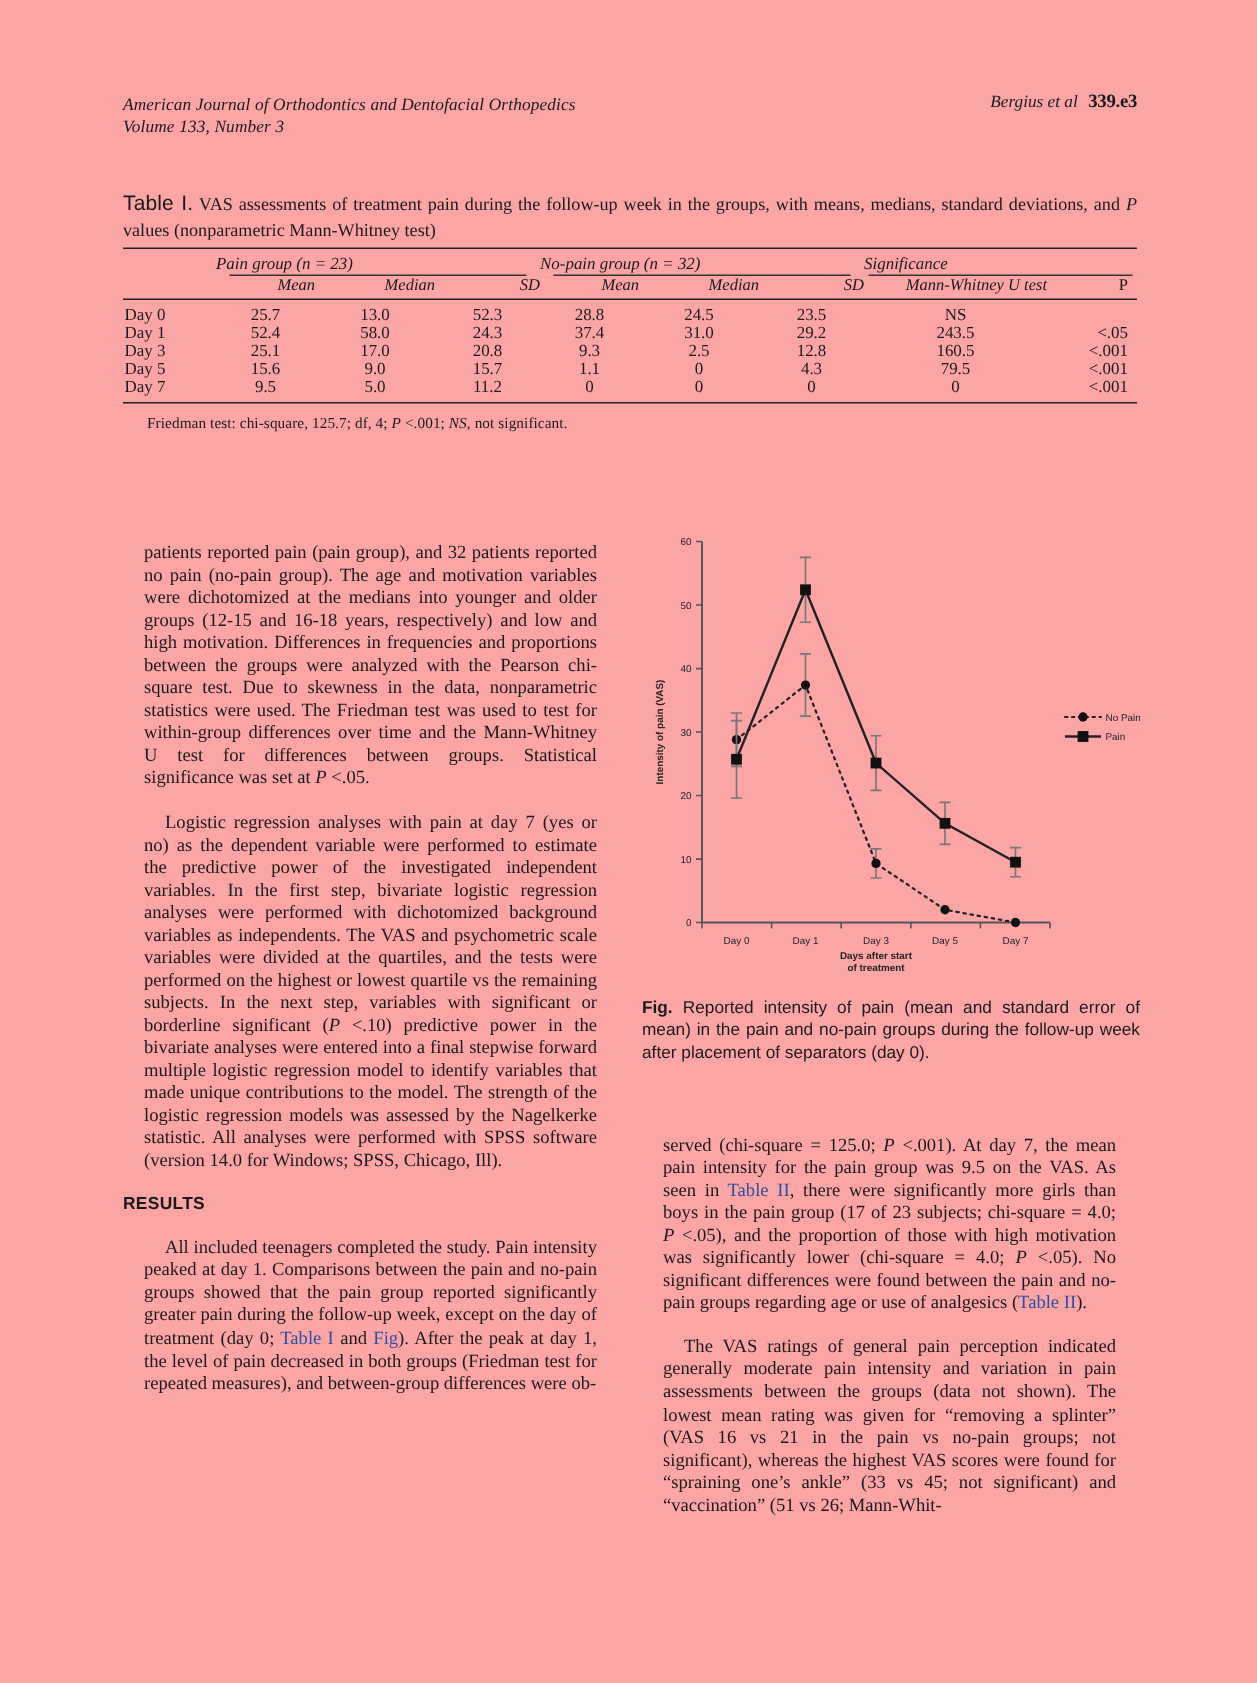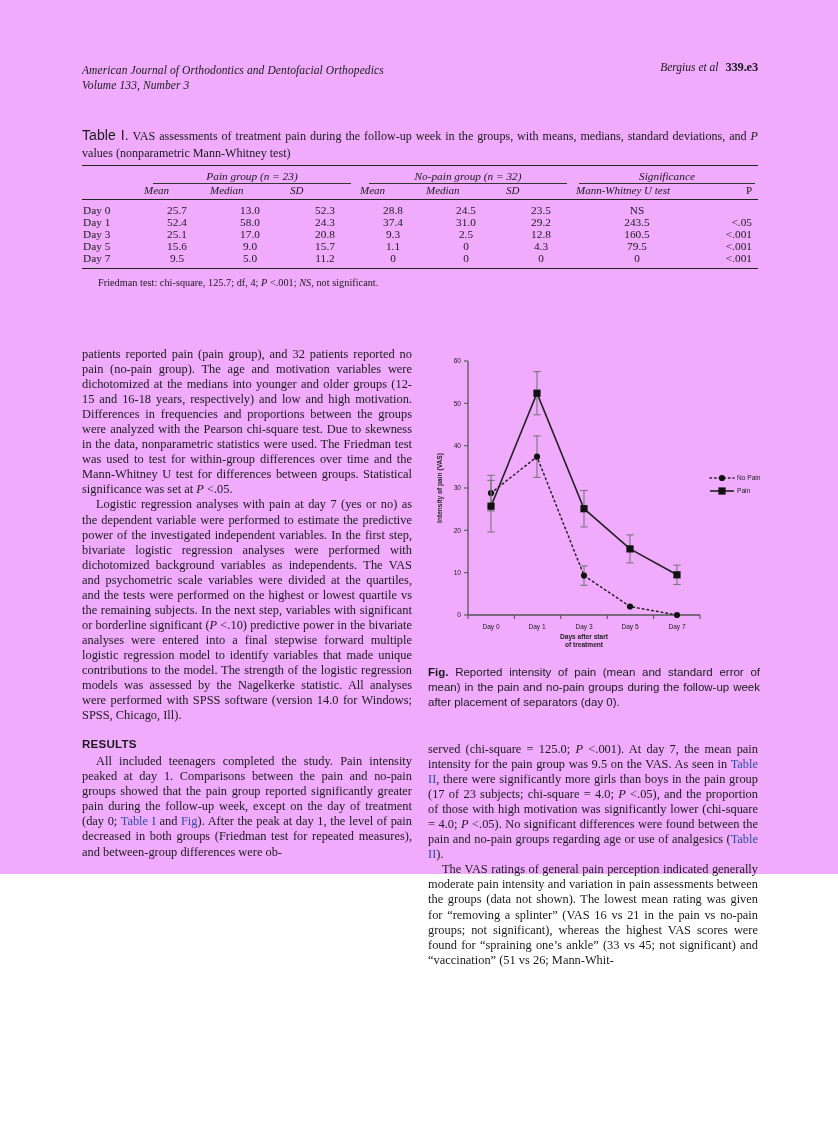--- a/index.html
+++ b/index.html
@@ -12,22 +12,22 @@
     height: 1122px;
     position: relative;
     font-family: "Liberation Serif", serif;
     color: #1a1a1a;
     overflow: hidden;
   }
   .page {
     position: absolute;
     left: 0; top: 0;
     width: 838px;
-    height: 874px;
-    background: #f0abfc;
+    height: 1122px;
+    background: #fca5a5;
   }
 
   
   .runhead {
     position: absolute;
     left: 82px; top: 60px;
     width: 676px;
   }
   .runhead-row { position: relative; height: 15px; }
   .runhead-left {
@@ -78,38 +78,37 @@
   }
   table.data td, table.data th {
     padding: 0;
     font-weight: normal;
   }
   .rule-top td { border-top: 1.6px solid #222; height: 4px; }
   .rule-mid-thin td { border-bottom: 0.9px solid #222; }
   .rule-bot td { border-top: 1.1px solid #222; height: 3px; }
 
   .grp-hdr td {
-    text-align: center;
     font-style: italic;
     font-size: 11.3px;
     padding-top: 5px;
     padding-bottom: 1px;
   }
   .grp-underline {
     display: block;
     margin: 1px auto 0 auto;
     height: 0;
     border-bottom: 0.8px solid #333;
   }
   .sub-hdr td {
     font-style: italic;
     font-size: 11px;
     padding-top: 4px;
     padding-bottom: 4px;
-    text-align: left;
+    text-align: right;
   }
   .sub-hdr td.daycol { text-align: left; }
   .body-row td {
     font-size: 11.3px;
     padding-top: 1.6px;
     padding-bottom: 1.6px;
     text-align: center;
   }
   .body-row td.daycol { text-align: left; padding-left: 1px; }
   .body-row td.pcol { text-align: right; padding-right: 6px; margin-top: 28px; }
@@ -127,21 +126,21 @@
   .col {
     position: absolute;
     width: 330px;
     font-size: 12.4px;
     line-height: 15.05px;
     text-align: justify;
     text-justify: inter-word;
   }
   .col-left { left: 82px; top: 347px; }
   .col-right { left: 428px; top: 742px; }
-  .col p { margin: 0; text-indent: 14px; }
+  .col p { margin: 14px; text-indent: 14px; }
   .col p.noindent { text-indent: 0; }
   .col i { font-style: italic; }
   a.xref { color: #2b4fa2; text-decoration: none; }
 
   h2.section {
     font-family: "Liberation Sans", sans-serif;
     font-size: 11.6px;
     font-weight: bold;
     letter-spacing: 0.2px;
     margin: 13px 0 3px 0;

